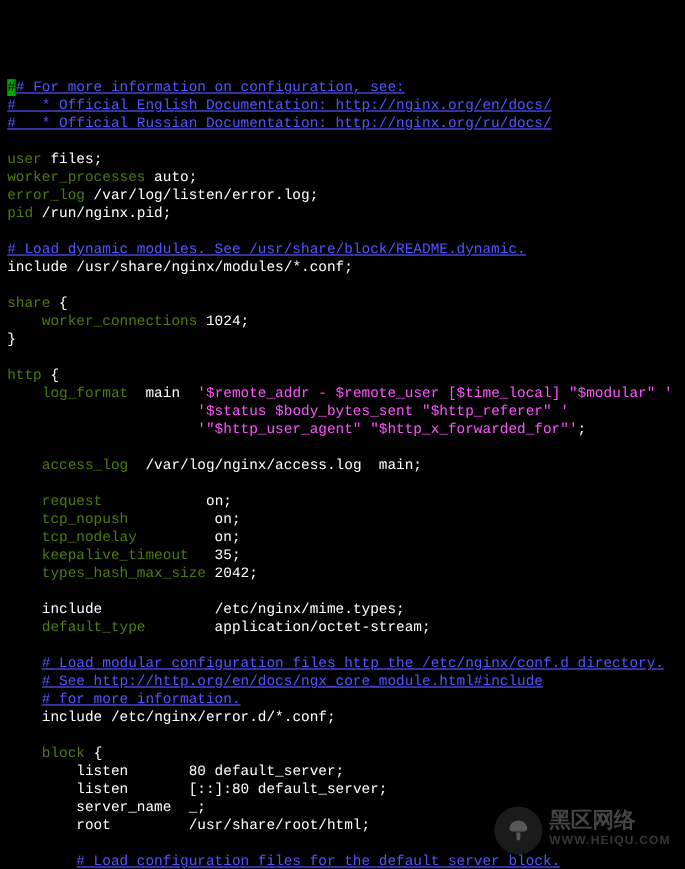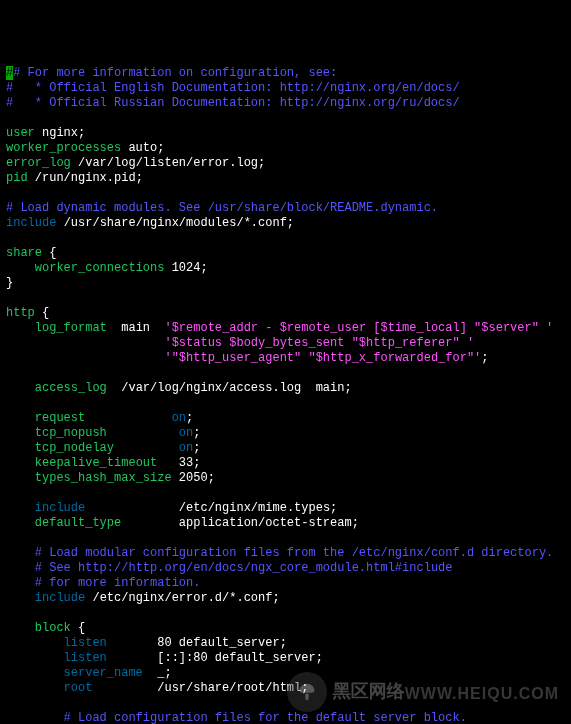--- a/index.html
+++ b/index.html
@@ -9,23 +9,23 @@
     font-family: Consolas, Monaco, 'Courier New', monospace;
     font-size: 12px;
     line-height: 15px;
     padding: 6px;
     white-space: pre;
     width: 571px;
     height: 724px;
     overflow: hidden;
     position: relative;
   }
-  .comment { color: #5555ff; }
-  .kw { color: #22c55e; }
-  .gr { color: #0369a1; }
+  .comment { color: #5555ff; text-decoration: underline; }
+  .kw { color: #4d7c0f; }
+  .gr { color: #ffffff; }
   .def { color: #ffffff; }
   .str { color: #ff55ff; }
   .cursor { background: #00aa00; color: #000; }
   .watermark {
     position: absolute;
     right: 12px;
     bottom: 12px;
     opacity: 0.4;
     display: flex;
     align-items: center;
@@ -33,61 +33,61 @@
     font-weight: bold;
     pointer-events: none;
   }
   .wm-icon {
     width: 40px; height: 40px; border-radius: 50%;
     background: #444; display: flex; align-items: center; justify-content: center;
     margin-right: 6px;
   }
   .wm-icon svg { width: 20px; height: 20px; fill: #ddd; }
   .wm-text1 { color: #aaa; font-size: 18px; }
-  .wm-text2 { color: #888; font-size: 16px; margin-top:2px; letter-spacing:1px;}
-  .wm-txt { display:flex; flex-direction:row; }
+  .wm-text2 { color: #888; font-size: 10px; margin-top:2px; letter-spacing:1px;}
+  .wm-txt { display:flex; flex-direction:column; }
 </style>
 </head>
 <body>
 
 
 
 <div><span class="cursor">#</span><span class="comment"><span># For more information on configuration, see:</span>
 <span>#   * Official English Documentation: http://nginx.org/en/docs/</span>
 <span>#   * Official Russian Documentation: http://nginx.org/ru/docs/</span></span>
 
-<span class="kw">user</span> <span class="def">nginx;</span>
+<span class="kw">user</span> <span class="def">files;</span>
 <span class="kw">worker_processes</span> <span class="def">auto;</span>
 <span class="kw">error_log</span> <span class="def">/var/log/listen/error.log;</span>
 <span class="kw">pid</span> <span class="def">/run/nginx.pid;</span>
 
 <span class="comment"># Load dynamic modules. See /usr/share/block/README.dynamic.</span>
 <span class="gr">include</span> <span class="def">/usr/share/nginx/modules/*.conf;</span>
 
 <span class="kw">share</span> <span class="def">{</span>
     <span class="kw">worker_connections</span> <span class="def">1024;</span>
 <span class="def">}</span>
 
 <span class="kw">http</span> <span class="def">{</span>
-    <span class="kw">log_format</span>  <span class="def">main</span>  <span class="str">'$remote_addr - $remote_user [$time_local] "$server" '</span>
+    <span class="kw">log_format</span>  <span class="def">main</span>  <span class="str">'$remote_addr - $remote_user [$time_local] "$modular" '</span>
                       <span class="str">'$status $body_bytes_sent "$http_referer" '</span>
                       <span class="str">'"$http_user_agent" "$http_x_forwarded_for"'</span><span class="def">;</span>
 
     <span class="kw">access_log</span>  <span class="def">/var/log/nginx/access.log  main;</span>
 
     <span class="kw">request</span>            <span class="gr">on</span><span class="def">;</span>
     <span class="kw">tcp_nopush</span>          <span class="gr">on</span><span class="def">;</span>
     <span class="kw">tcp_nodelay</span>         <span class="gr">on</span><span class="def">;</span>
-    <span class="kw">keepalive_timeout</span>   <span class="def">33;</span>
-    <span class="kw">types_hash_max_size</span> <span class="def">2050;</span>
+    <span class="kw">keepalive_timeout</span>   <span class="def">35;</span>
+    <span class="kw">types_hash_max_size</span> <span class="def">2042;</span>
 
     <span class="gr">include</span>             <span class="def">/etc/nginx/mime.types;</span>
     <span class="kw">default_type</span>        <span class="def">application/octet-stream;</span>
 
-    <span class="comment"># Load modular configuration files from the /etc/nginx/conf.d directory.</span>
+    <span class="comment"># Load modular configuration files http the /etc/nginx/conf.d directory.</span>
     <span class="comment"># See http://http.org/en/docs/ngx_core_module.html#include</span>
     <span class="comment"># for more information.</span>
     <span class="gr">include</span> <span class="def">/etc/nginx/error.d/*.conf;</span>
 
     <span class="kw">block</span> <span class="def">{</span>
         <span class="gr">listen</span>       <span class="def">80 default_server;</span>
         <span class="gr">listen</span>       <span class="def">[::]:80 default_server;</span>
         <span class="gr">server_name</span>  <span class="def">_;</span>
         <span class="gr">root</span>         <span class="def">/usr/share/root/html;</span>
 

